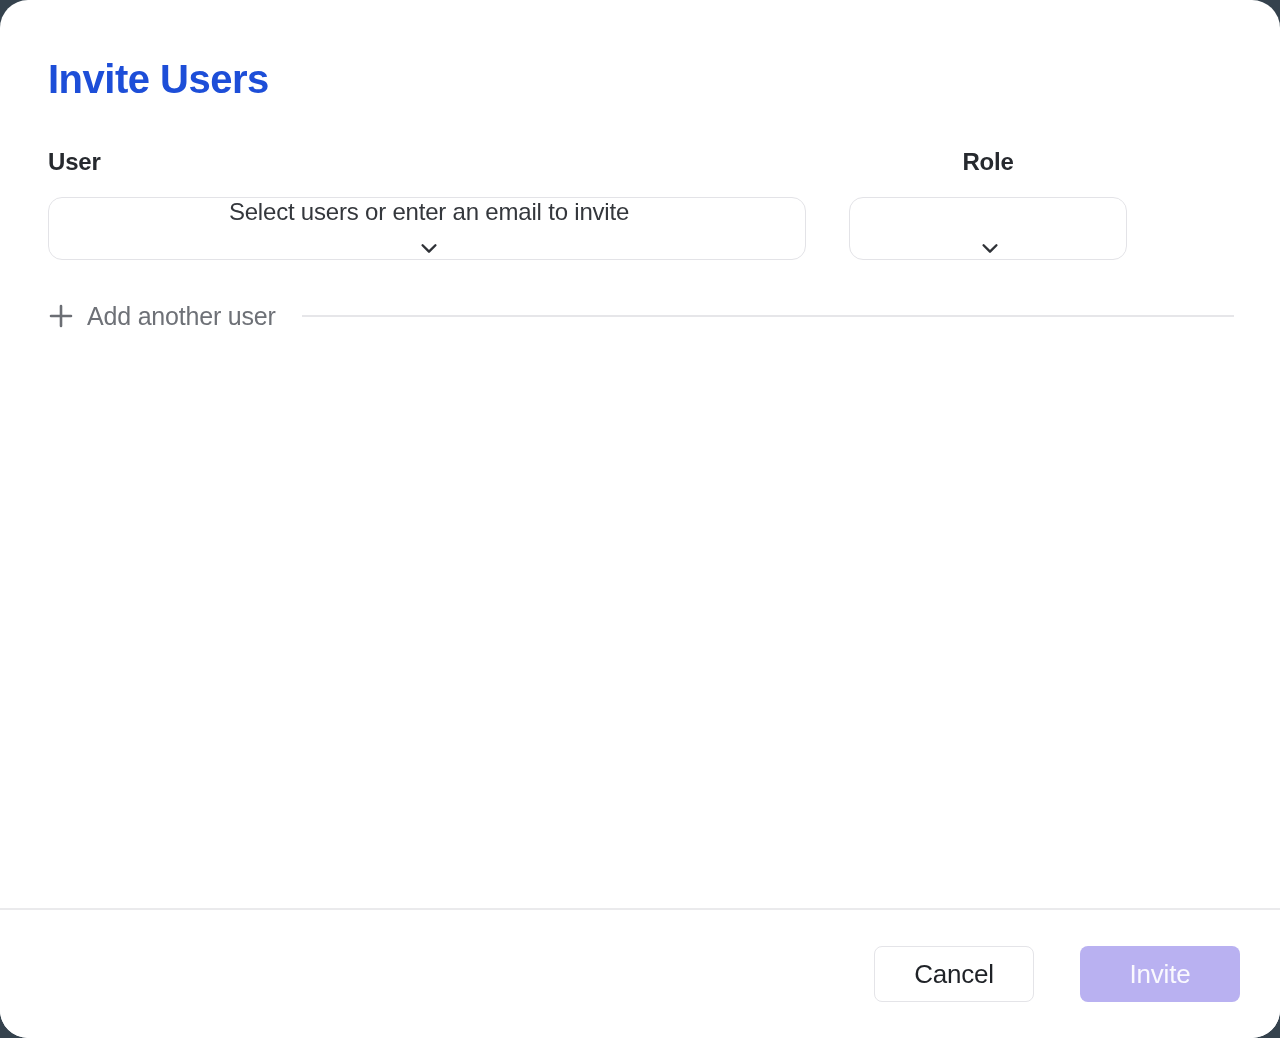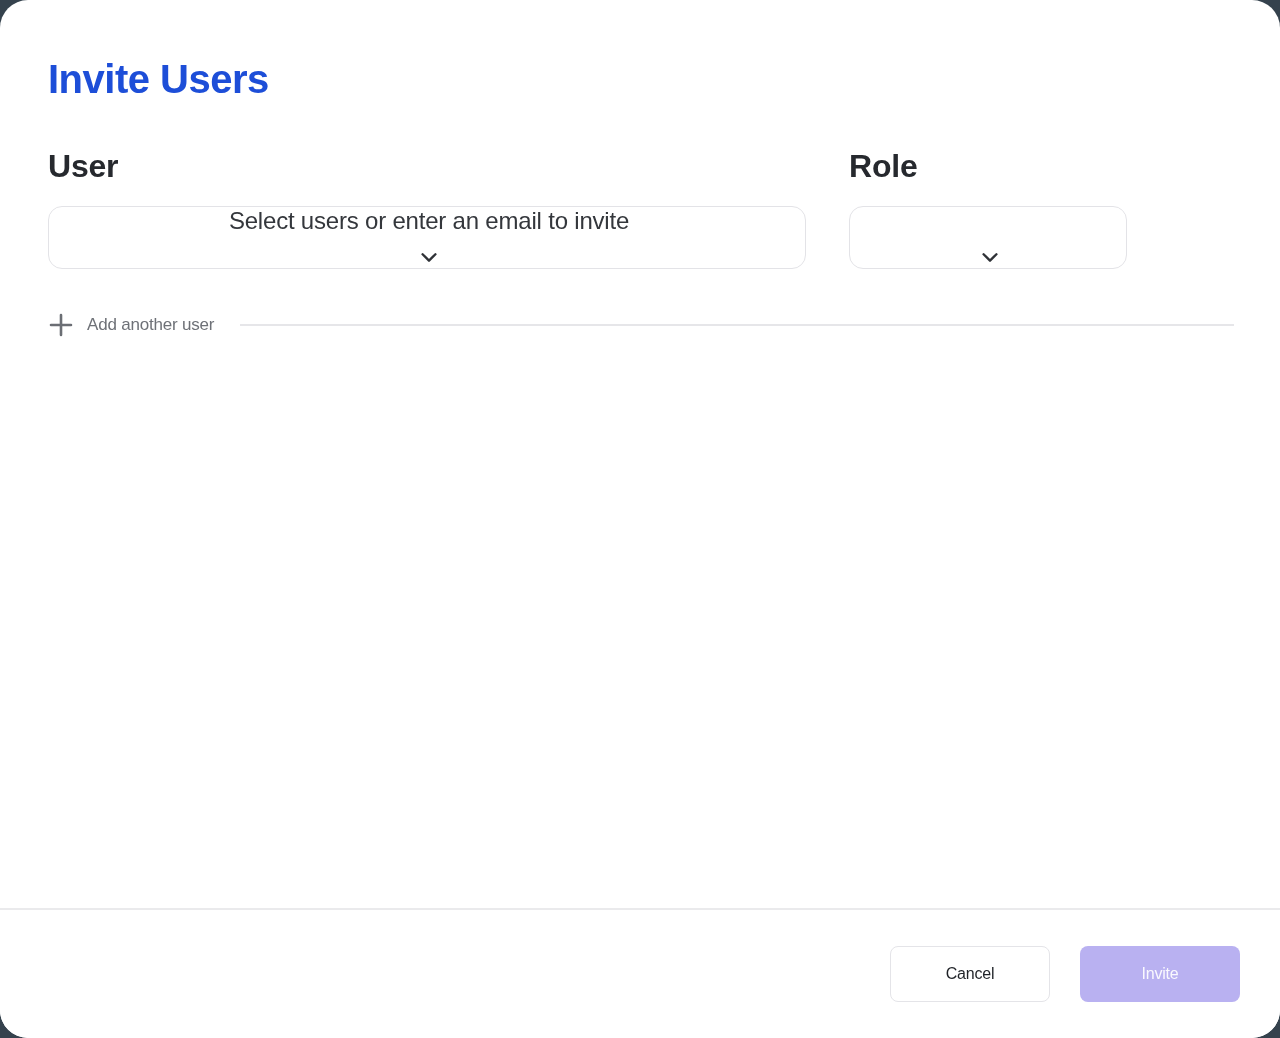--- a/index.html
+++ b/index.html
@@ -33,25 +33,25 @@
     line-height: 1.15;
   }
 
   .fields-row {
     display: flex;
     gap: 43px;
     margin-top: 46px;
   }
 
   .field-group-user { width: 758px; }
-  .field-group-role { width: 278px; }
+  .field-group-role { width: 278px; text-align: center; }
 
   .field-label {
     display: block;
-    font-size: 32px;
+    font-size: 24px;
     font-weight: 700;
     color: #26292e;
     letter-spacing: -0.2px;
   }
 
   .select-box {
     margin-top: 21px;
     height: 63px;
     width: 100%;
     background: #ffffff;
@@ -102,21 +102,21 @@
 
   .plus-icon {
     width: 26px;
     height: 26px;
     display: flex;
     align-items: center;
     justify-content: center;
   }
 
   .add-user-label {
-    font-size: 17px;
+    font-size: 25px;
     color: #6e7177;
     letter-spacing: -0.2px;
   }
 
   .add-user-divider {
     flex: 1;
     height: 2px;
     background: #e6e6e9;
     margin-left: 26px;
     margin-right: 0;
@@ -135,26 +135,27 @@
     justify-content: flex-end;
     padding-right: 40px;
     gap: 30px;
   }
 
   .btn {
     height: 56px;
     width: 160px;
     border-radius: 8px;
     font-family: inherit;
-    font-size: 16px;
+    font-size: 26px;
     letter-spacing: -0.2px;
     display: flex;
     align-items: center;
     justify-content: center;
     cursor: pointer;
+    margin-left: 16px;
   }
 
   .btn-cancel {
     background: #ffffff;
     border: 1.5px solid #e4e4e8;
     color: #1f2227;
     font-weight: 500;
   }
 
   .btn-invite {

